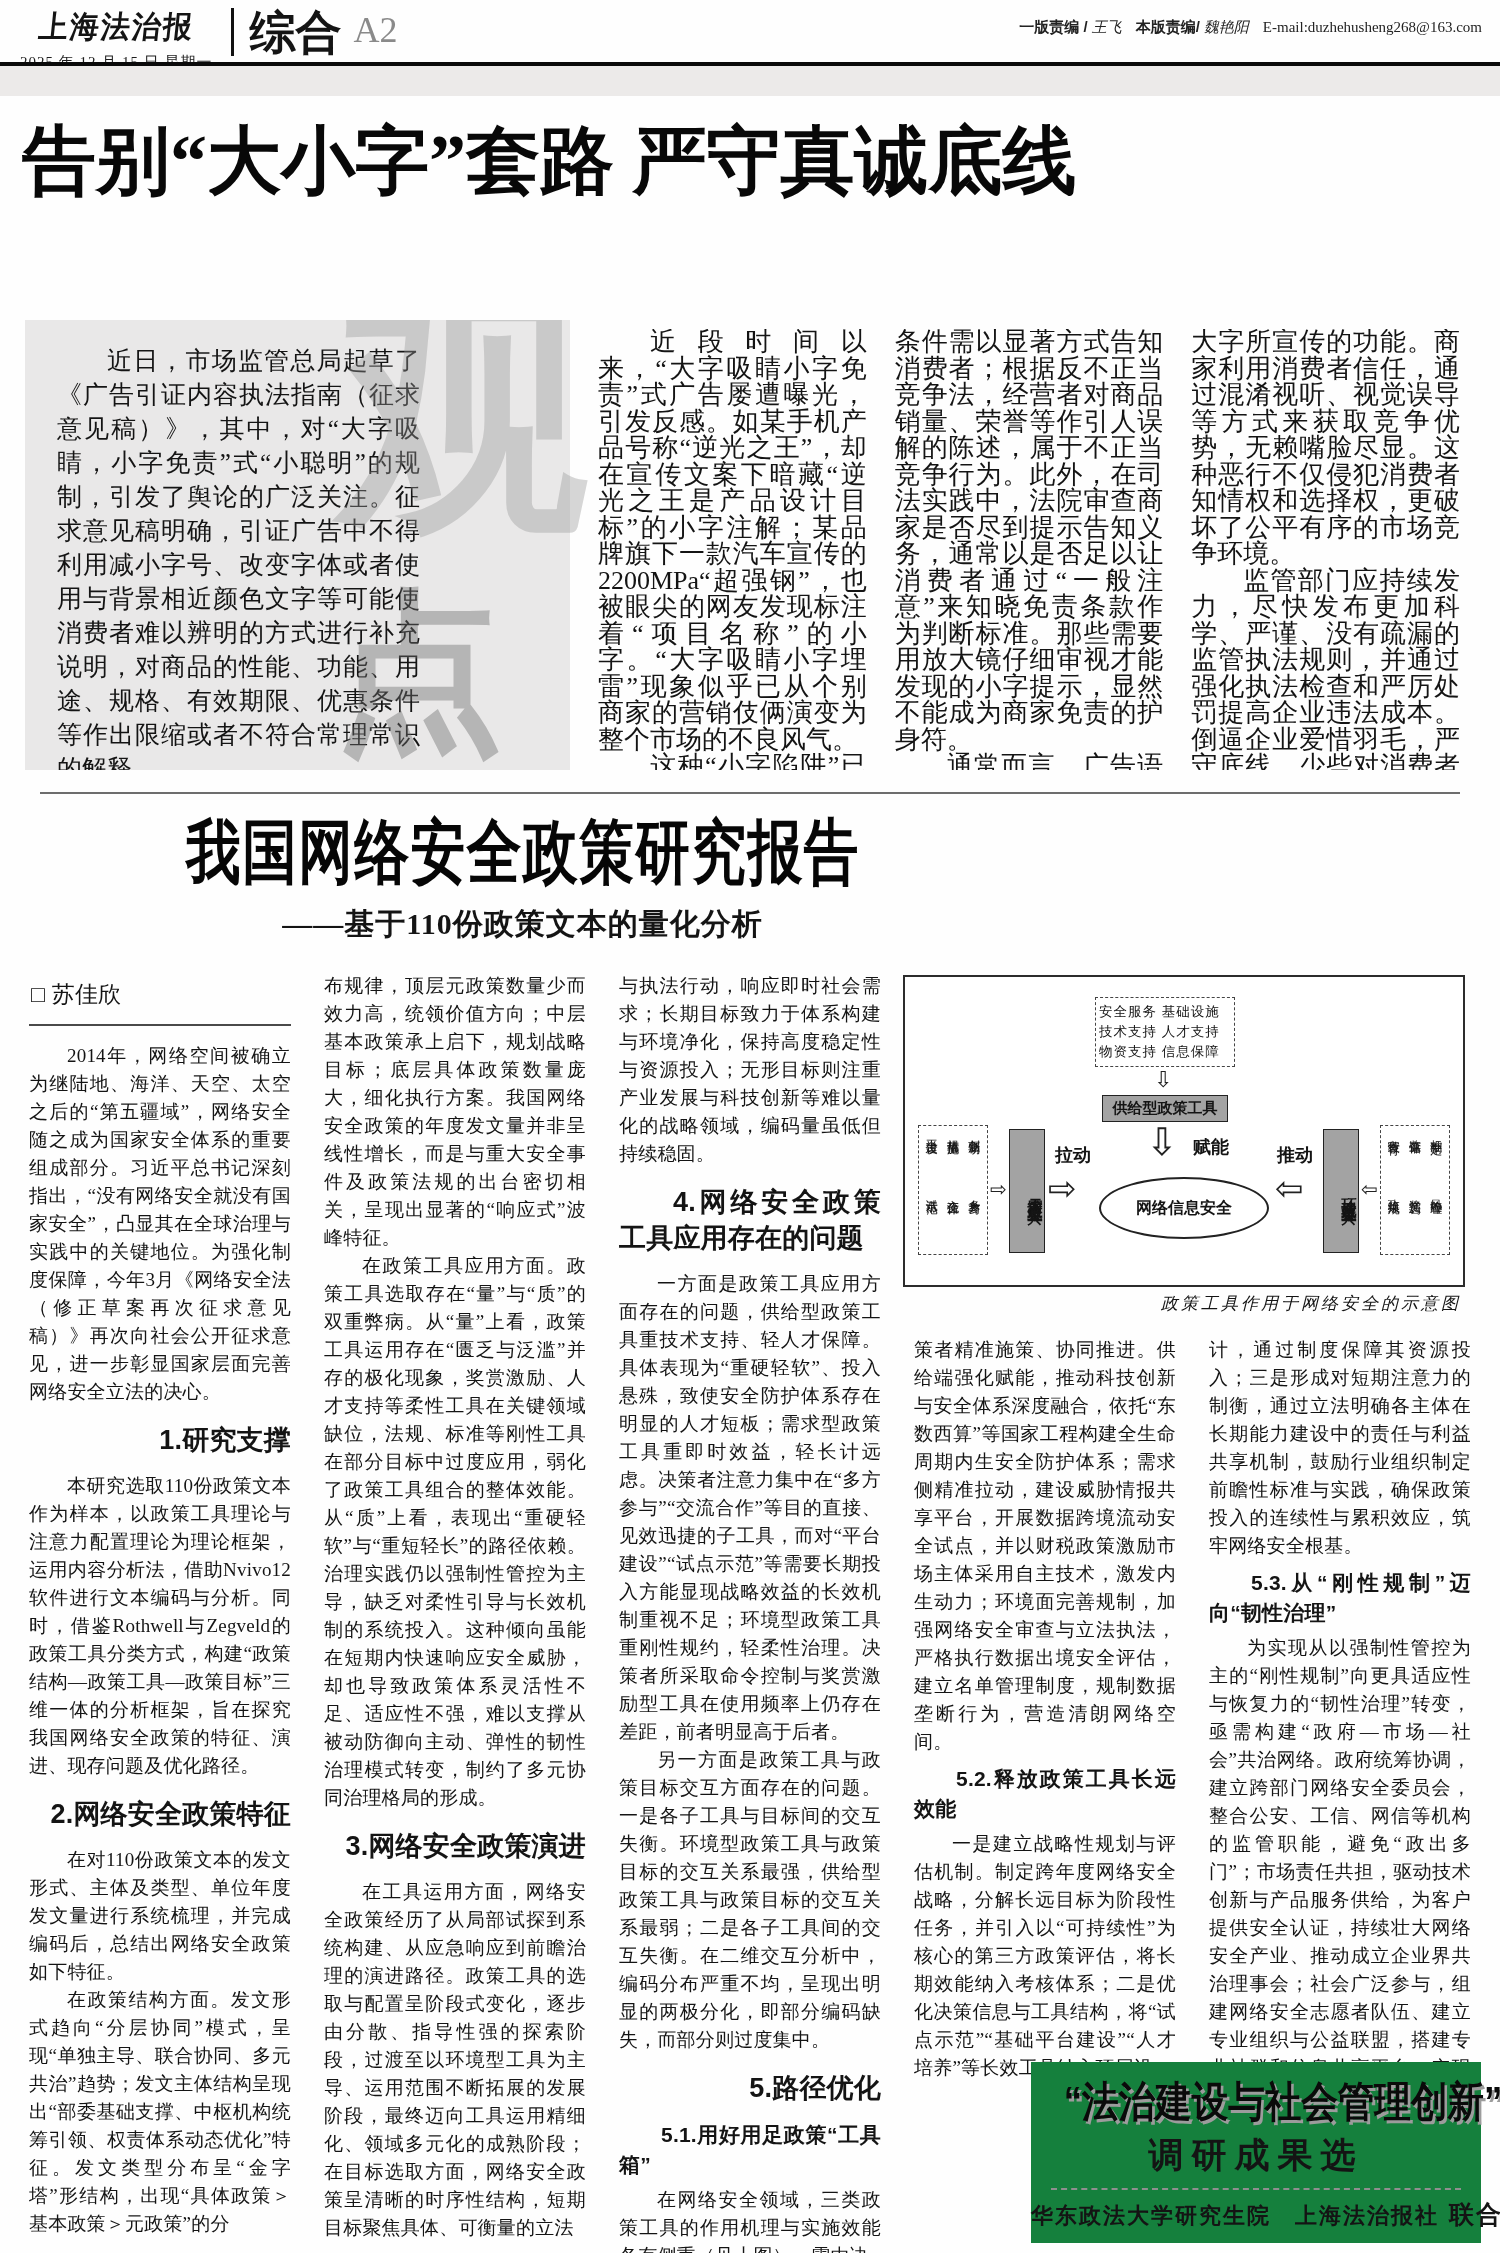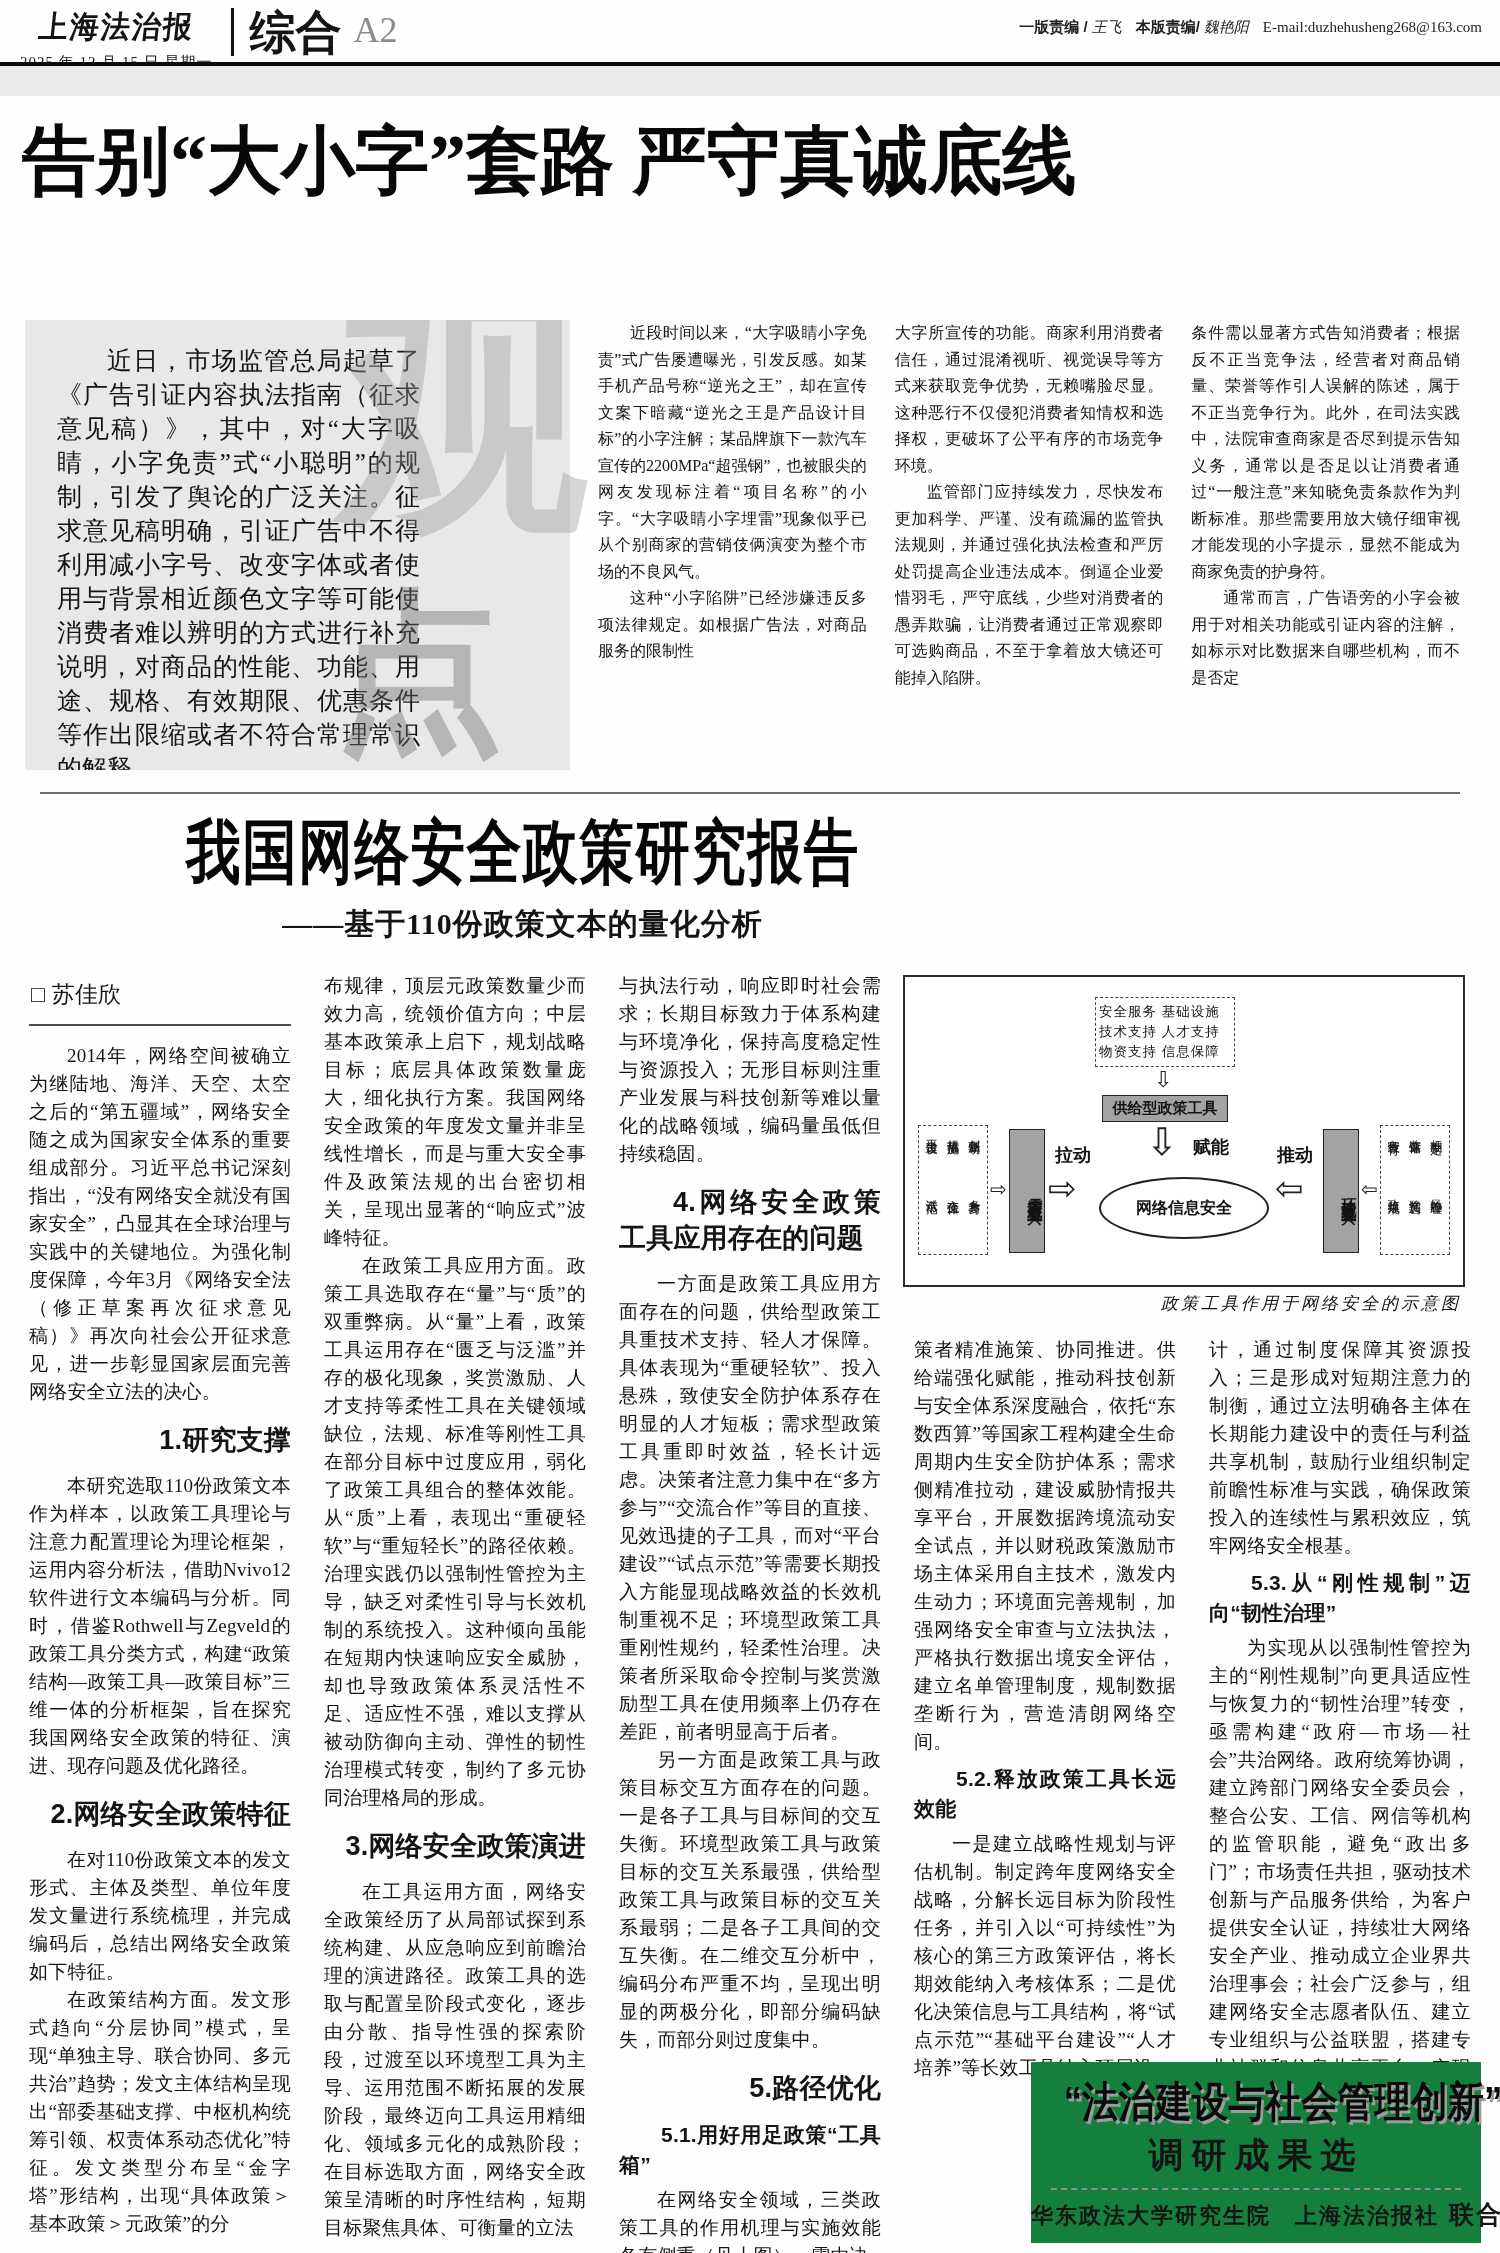--- a/index.html
+++ b/index.html
@@ -23,21 +23,21 @@
   
   .a1-headline{position:absolute;top:112px;left:22px;width:1270px;font-size:74px;font-weight:900;
                font-family:"Liberation Serif",serif;white-space:nowrap;letter-spacing:0px;color:#080808;}
   .a1-cols{position:absolute;top:320px;left:25px;right:40px;height:450px;display:flex;gap:28px;overflow:hidden;}
   .a1-lead-box{flex:none;width:545px;background:#e9e8e8;position:relative;box-sizing:border-box;
                padding:24px 150px 16px 32px;overflow:visible;}
   .a1-lead-box p{margin:0;font-size:25px;line-height:34px;text-align:justify;text-indent:2em;}
   .wm{position:absolute;font-weight:700;font-family:"Liberation Serif",serif;pointer-events:none;}
   .wm1{font-size:250px;right:-18px;top:-70px;color:rgba(150,150,150,.38);}
   .wm2{font-size:170px;right:66px;bottom:-18px;color:rgba(110,110,110,.42);}
-  .a1-col{flex:1;font-size:16px;line-height:26.5px;text-align:justify;overflow:hidden;}
+  .a1-col{flex:1;font-size:26px;line-height:26.5px;text-align:justify;overflow:hidden;margin-top:9px;}
   .a1-col p{margin:0;text-indent:2em;}
   .a1-col p.cont{text-indent:0;}
   .sep-line{position:absolute;top:792px;left:40px;right:40px;border-top:2px solid #6d6d6d;}
   
   .a2-titlewrap{position:absolute;top:806px;left:0;width:1045px;text-align:center;}
   .a2-title{display:inline-block;font-size:70px;font-weight:900;font-family:"Liberation Sans",sans-serif;
             transform:scaleX(.78);letter-spacing:2px;white-space:nowrap;color:#060606;}
   .a2-subtitle{font-size:30px;font-weight:700;margin-top:4px;letter-spacing:1px;}
   
   .a2-cols{position:absolute;top:972px;left:17px;width:1446px;height:1281px;display:flex;gap:33px;overflow:hidden;margin-left:12px;}
@@ -125,27 +125,27 @@
     <div class="a1-lead-box">
       <p>近日，市场监管总局起草了《广告引证内容执法指南（征求意见稿）》，其中，对“大字吸睛，小字免责”式“小聪明”的规制，引发了舆论的广泛关注。征求意见稿明确，引证广告中不得利用减小字号、改变字体或者使用与背景相近颜色文字等可能使消费者难以辨明的方式进行补充说明，对商品的性能、功能、用途、规格、有效期限、优惠条件等作出限缩或者不符合常理常识的解释。</p>
       <div class="wm wm1">观</div>
       <div class="wm wm2">点</div>
     </div>
     <div class="a1-col">
       <p>近段时间以来，“大字吸睛小字免责”式广告屡遭曝光，引发反感。如某手机产品号称“逆光之王”，却在宣传文案下暗藏“逆光之王是产品设计目标”的小字注解；某品牌旗下一款汽车宣传的2200MPa“超强钢”，也被眼尖的网友发现标注着“项目名称”的小字。“大字吸睛小字埋雷”现象似乎已从个别商家的营销伎俩演变为整个市场的不良风气。</p>
       <p>这种“小字陷阱”已经涉嫌违反多项法律规定。如根据广告法，对商品服务的限制性</p>
     </div>
     <div class="a1-col">
+      <p class="cont">条件需以显著方式告知消费者；根据反不正当竞争法，经营者对商品销量、荣誉等作引人误解的陈述，属于不正当竞争行为。此外，在司法实践中，法院审查商家是否尽到提示告知义务，通常以是否足以让消费者通过“一般注意”来知晓免责条款作为判断标准。那些需要用放大镜仔细审视才能发现的小字提示，显然不能成为商家免责的护身符。</p>
+      <p>通常而言，广告语旁的小字会被用于对相关功能或引证内容的注解，如标示对比数据来自哪些机构，而不是否定</p>
+    </div>
+    <div class="a1-col">
       <p class="cont">大字所宣传的功能。商家利用消费者信任，通过混淆视听、视觉误导等方式来获取竞争优势，无赖嘴脸尽显。这种恶行不仅侵犯消费者知情权和选择权，更破坏了公平有序的市场竞争环境。</p>
       <p>监管部门应持续发力，尽快发布更加科学、严谨、没有疏漏的监管执法规则，并通过强化执法检查和严厉处罚提高企业违法成本。倒逼企业爱惜羽毛，严守底线，少些对消费者的愚弄欺骗，让消费者通过正常观察即可选购商品，不至于拿着放大镜还可能掉入陷阱。</p>
 
-    </div>
-    <div class="a1-col">
-      <p class="cont">条件需以显著方式告知消费者；根据反不正当竞争法，经营者对商品销量、荣誉等作引人误解的陈述，属于不正当竞争行为。此外，在司法实践中，法院审查商家是否尽到提示告知义务，通常以是否足以让消费者通过“一般注意”来知晓免责条款作为判断标准。那些需要用放大镜仔细审视才能发现的小字提示，显然不能成为商家免责的护身符。</p>
-      <p>通常而言，广告语旁的小字会被用于对相关功能或引证内容的注解，如标示对比数据来自哪些机构，而不是否定</p>
     </div>
   </div>
 
   <div class="sep-line"></div>
 
   <div class="a2-titlewrap">
     <div><span class="a2-title">我国网络安全政策研究报告</span></div>
     <div class="a2-subtitle">——基于110份政策文本的量化分析</div>
   </div>
 

